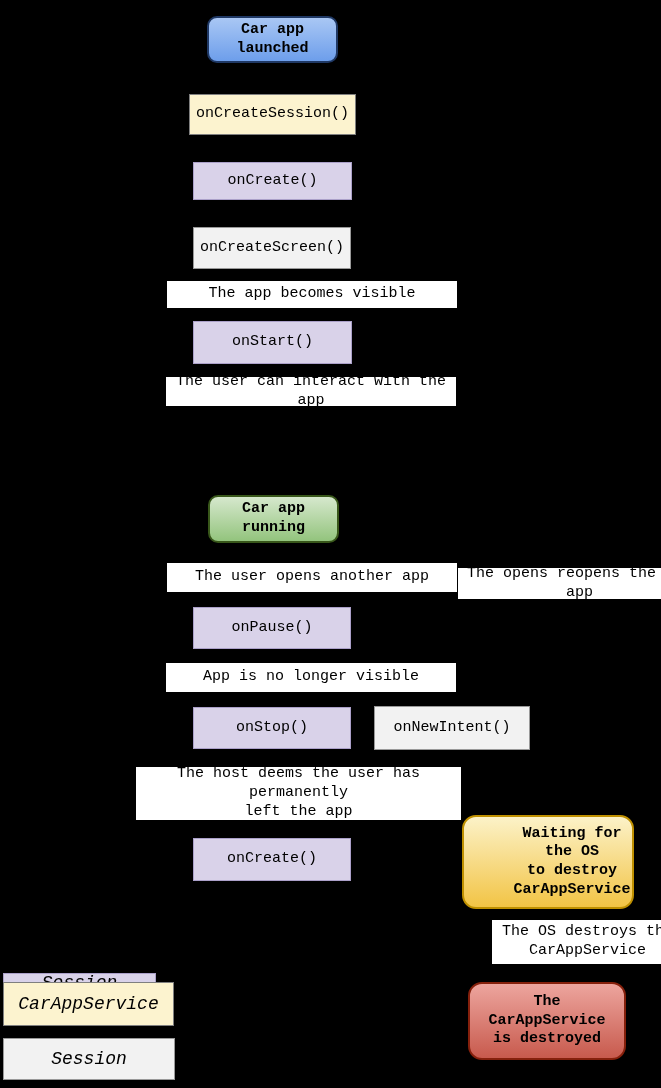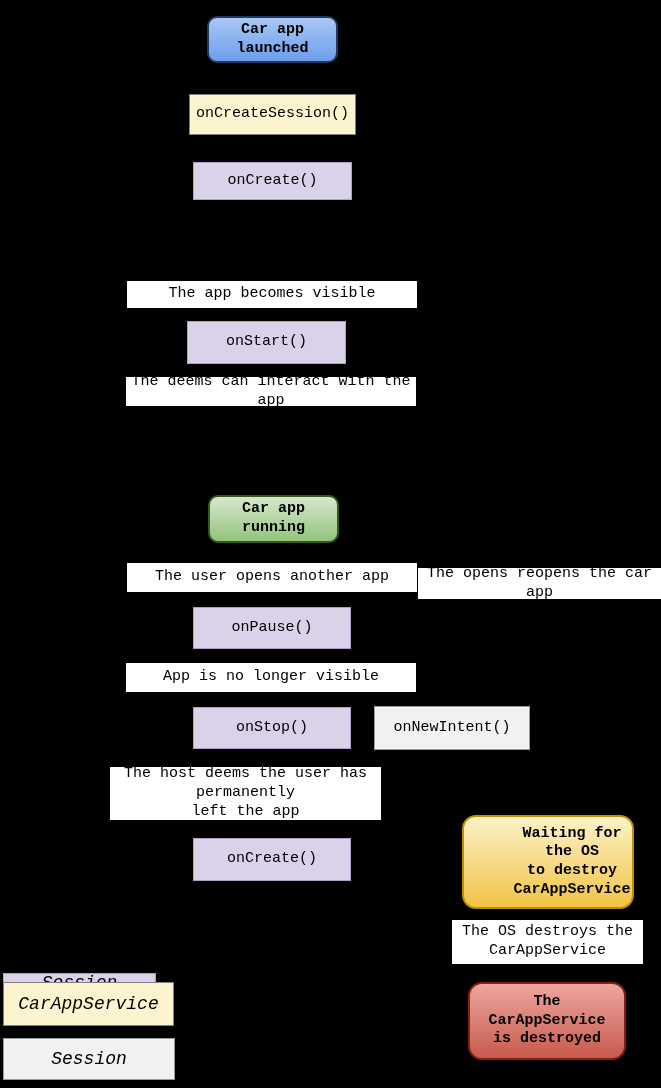--- a/index.html
+++ b/index.html
@@ -7,21 +7,21 @@
   }
   html,body{margin:0;padding:0;background:var(--background);}
   .stage{
     position:relative;width:661px;height:1088px;background:var(--background);
     font-family:Liberation Mono, monospace;overflow:hidden;
   }
   .n{
     position:absolute;box-sizing:border-box;display:flex;align-items:center;justify-content:center;
     text-align:center;white-space:pre-line;color:var(--text);font-size:15px;line-height:1.25;
   }
-  .white{background:var(--label-bg,#ffffff);}
+  .white{background:var(--label-bg,#ffffff);margin-left:40px;}
   .purple{background:var(--session-lifecycle-fill);border:1px solid var(--session-lifecycle-border);}
   .yellow{background:var(--car-app-service-fill);border:1px solid var(--car-app-service-border);}
   .gray{background:var(--session-fill);border:1px solid var(--session-border);}
   .blue{
     background:linear-gradient(var(--launched-top),var(--launched-bottom));
     border:2px solid var(--launched-border);border-radius:10px;font-weight:bold;
   }
   .green{
     background:linear-gradient(var(--running-top),var(--running-bottom));
     border:2px solid var(--running-border);border-radius:10px;font-weight:bold;
@@ -70,44 +70,45 @@
   <div class="notch h" style="left:347px;top:728px"></div>
   <div class="notch h" style="left:370px;top:728px"></div>
 
   <div class="n blue" style="left:207px;top:16px;width:131px;height:47px">Car app
 launched</div>
 
   <div class="n yellow" style="left:189px;top:94px;width:167px;height:41px">onCreateSession()</div>
 
   <div class="n purple" style="left:193px;top:162px;width:159px;height:38px">onCreate()</div>
 
+  <div class="n gray" style="left:193px;top:227px;width:158px;height:42px">onCreateScreen()</div>
 
   <div class="n white" style="left:127px;top:281px;width:290px;height:27px">The app becomes visible</div>
 
-  <div class="n purple" style="left:187px;top:321px;width:159px;height:43px">onStart()</div>
+  <div class="n purple" style="left:193px;top:321px;width:159px;height:43px">onStart()</div>
 
-  <div class="n white" style="left:126px;top:377px;width:290px;height:29px">The deems can interact with the app</div>
+  <div class="n white" style="left:126px;top:377px;width:290px;height:29px">The user can interact with the app</div>
 
 
   <div class="n green" style="left:208px;top:495px;width:131px;height:48px">Car app
 running</div>
 
   <div class="n white" style="left:127px;top:563px;width:290px;height:29px">The user opens another app</div>
 
   <div class="n white" style="left:418px;top:568px;width:243px;height:31px">The opens reopens the car app</div>
 
   <div class="n purple" style="left:193px;top:607px;width:158px;height:42px">onPause()</div>
 
   <div class="n white" style="left:126px;top:663px;width:290px;height:29px">App is no longer visible</div>
 
   <div class="n purple" style="left:193px;top:707px;width:158px;height:42px">onStop()</div>
 
   <div class="n gray" style="left:374px;top:706px;width:156px;height:44px">onNewIntent()</div>
 
-  <div class="n white" style="left:110px;top:767px;width:271px;height:53px">The host deems the user has permanently
+  <div class="n white" style="left:96px;top:767px;width:325px;height:53px">The host deems the user has permanently
 left the app</div>
 
   <div class="n purple" style="left:193px;top:838px;width:158px;height:43px">onCreate()</div>
 
   <div class="n gold" style="left:462px;top:815px;width:172px;height:94px">Waiting for the OS
 to destroy
 CarAppService</div>
 
   <div class="n white" style="left:452px;top:920px;width:191px;height:44px">The OS destroys the
 CarAppService</div>

